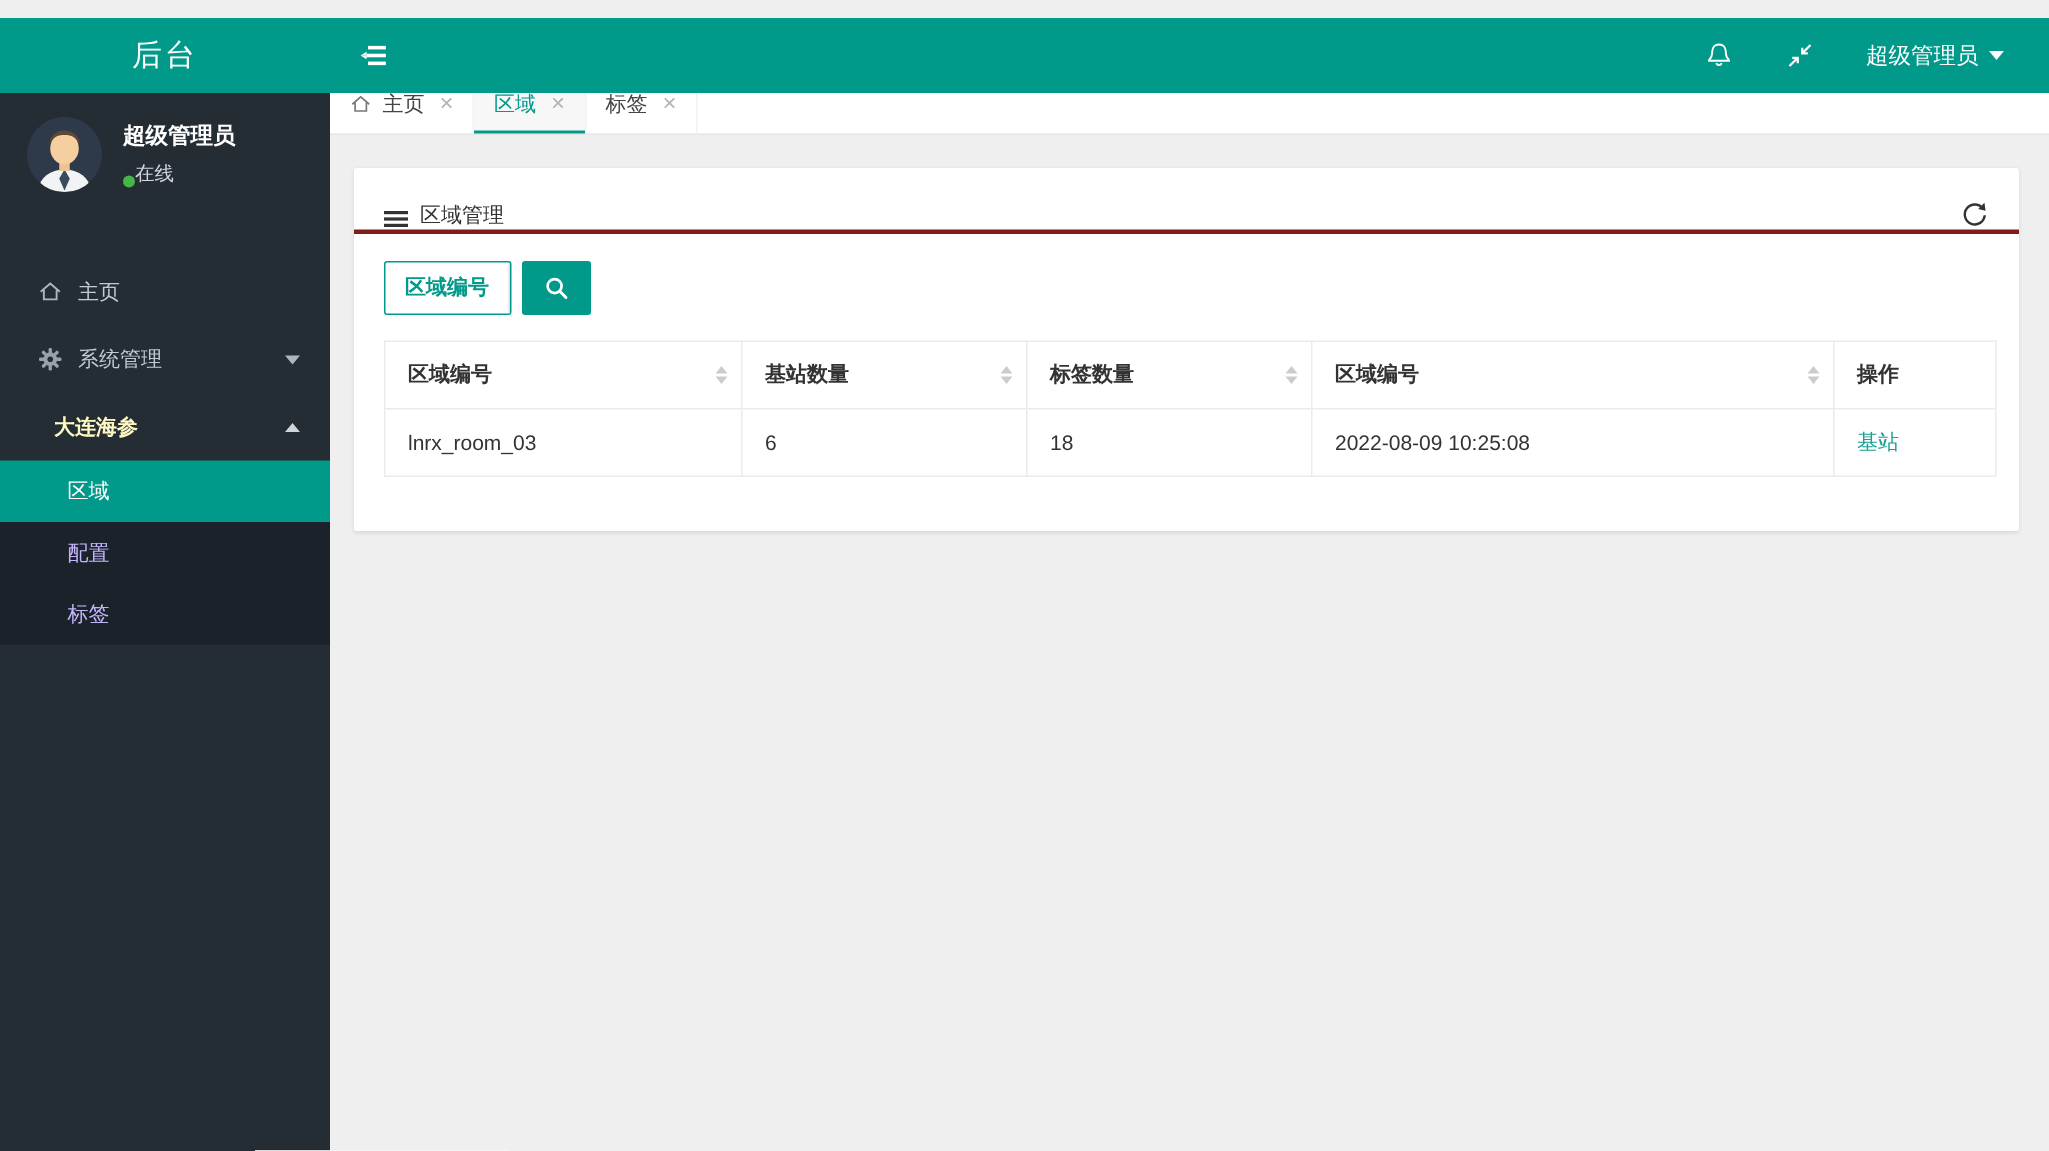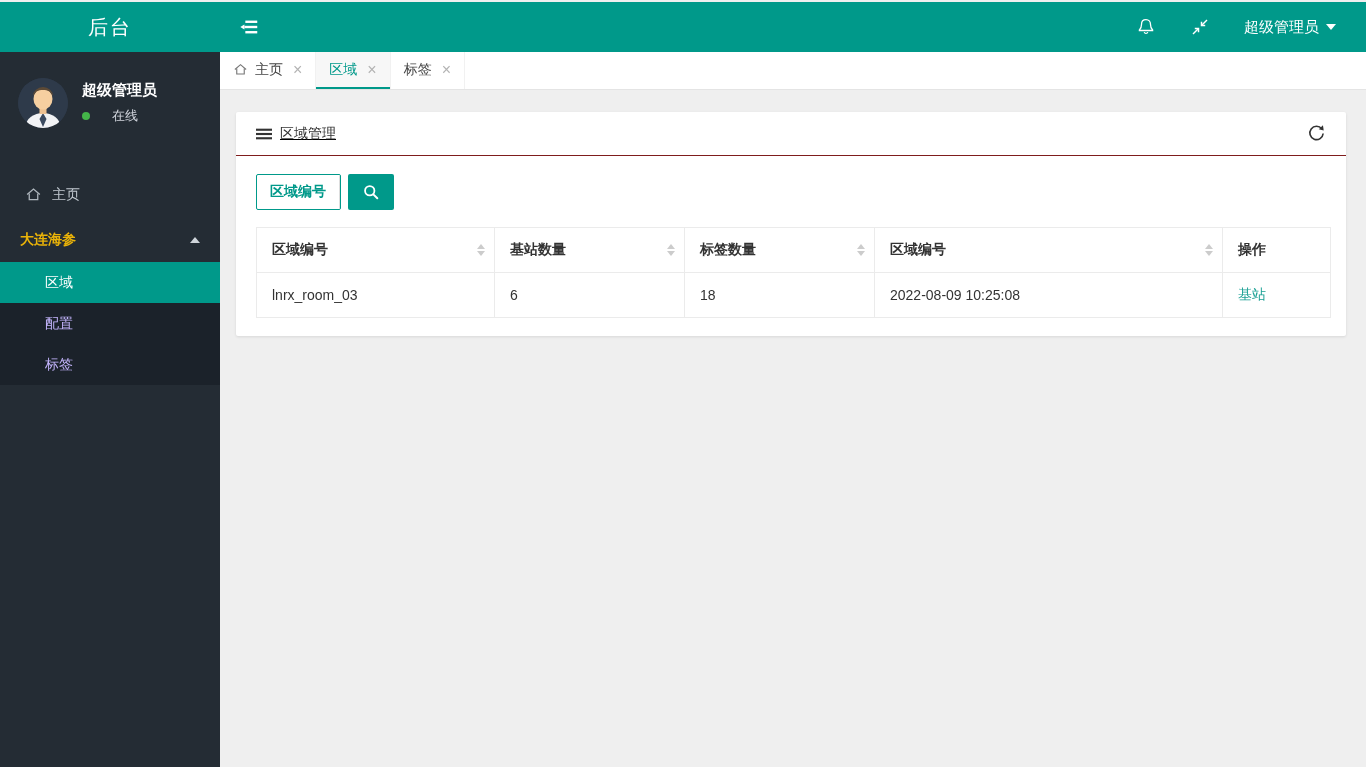--- a/index.html
+++ b/index.html
@@ -1,60 +1,60 @@
 <!DOCTYPE html>
 <html><head>
 <meta charset="utf-8">
 <style>
   * { margin:0; padding:0; box-sizing:border-box; }
   html,body { width:1366px; height:767px; font-family:"Liberation Sans", sans-serif; }
   .app { position:relative; width:1366px; height:767px; overflow:hidden; background:#efefef; }
 
   
-  .topbar { position:absolute; top:2px; left:0; right:0; height:50px; background:#00998a; display:flex; align-items:stretch; z-index:10; }
+  .topbar { position:absolute; top:12px; left:0; right:0; height:50px; background:#00998a; display:flex; align-items:stretch; z-index:10; }
   .logo { width:220px; height:50px; line-height:50px; text-align:center; color:#fff; font-size:20px; letter-spacing:2px; }
   .topbar-left { display:flex; align-items:center; padding-left:18px; }
   .toggle-btn { cursor:pointer; display:flex; align-items:center; }
   .topbar-right { margin-left:auto; display:flex; align-items:center; gap:34px; padding-right:30px; color:#fff; }
   .top-icon { display:flex; align-items:center; cursor:pointer; }
   .user-drop { display:flex; align-items:center; gap:7px; font-size:15px; cursor:pointer; color:#fff; }
   .caret-down-w { width:0; height:0; border-left:5px solid transparent; border-right:5px solid transparent; border-top:6px solid #fff; }
 
   
   .sidebar { position:absolute; top:50px; left:0; bottom:0; width:220px; background:#242c34; }
   .user-panel { display:flex; align-items:center; gap:14px; padding:28px 15px 30px 18px; }
   .avatar { width:50px; height:50px; border-radius:50%; overflow:hidden; background:#2e3a4a; flex:0 0 50px; }
   .u-name { color:#fff; font-size:15px; font-weight:bold; margin-bottom:7px; }
-  .u-status { color:#d2d6de; font-size:13px; display:flex; align-items:center; gap:22px; }
+  .u-status { color:#d2d6de; font-size:13px; display:flex; align-items:flex-end; gap:0; }
   .dot { width:8px; height:8px; border-radius:50%; background:#44b549; display:inline-block; }
   .menu { list-style:none; margin-top:14px; }
   .menu-item { position:relative; height:45px; display:flex; align-items:center; padding-left:25px; gap:10px; color:#c2cad1; font-size:14px; cursor:pointer; }
   .menu-item .m-label { color:inherit; }
-  .menu-item.bold { color:#eab308; font-weight:bold; padding-left:20px;font-family:Liberation Mono, monospace; }
+  .menu-item.bold { color:#fef9c3; font-weight:bold; padding-left:36px;font-family:Liberation Mono, monospace; }
   .caret { position:absolute; right:20px; width:0; height:0; border-left:5px solid transparent; border-right:5px solid transparent; }
   .caret.down { border-top:6px solid #aeb6bd; }
   .caret.up { border-bottom:6px solid #cfd5da; }
   .submenu { list-style:none; background:#1b222a; }
   .submenu-item { height:41px; display:flex; align-items:center; padding-left:45px; color:#c4b5fd; font-size:14px; cursor:pointer; }
   .submenu-item.active { background:#00998a; color:#fff; }
 
   
   .main { position:absolute; top:50px; left:220px; right:0; bottom:0; background:#efefef; }
   .tabbar { height:40px; background:#fff; border-bottom:1px solid #e4e4e4; display:flex; align-items:stretch; }
   .tab { position:relative; display:flex; align-items:center; gap:7px; padding:0 13px; font-size:14px; color:#444; border-right:1px solid #f1f1f1; cursor:pointer; }
   .tab.active { background:#f7f7f7; color:#00998a; }
   .tab.active::after { content:""; position:absolute; left:0; right:0; bottom:0; height:2px; background:#00998a; }
   .tab-close { color:#b3b3b3; font-size:16px; line-height:1; margin-left:3px; cursor:pointer; }
 
   .content { padding:22px 20px 0 16px; }
   .panel { background:#fff; border-radius:2px; box-shadow:0 1px 3px rgba(0,0,0,.10); }
-  .panel-header { height:44px; display:flex; align-items:center; gap:8px; padding:0 20px; border-bottom:1px solid #7f1d1d;text-decoration:underline; }
+  .panel-header { height:44px; display:flex; align-items:flex-end; gap:8px; padding:0 20px; border-bottom:3px solid #7f1d1d; }
   .panel-title { font-size:14px; color:#333; }
   .refresh-btn { margin-left:auto; cursor:pointer; display:flex; align-items:center; }
-  .panel-body { padding:18px 15px 18px 20px; }
+  .panel-body { padding:18px 15px 36px 20px; }
 
   .search-row { display:flex; align-items:center; margin-bottom:17px; }
   .search-group { display:flex; align-items:stretch; height:36px; border:1px solid #00998a; border-radius:2px; background:#fff; overflow:hidden; }
   .search-label { display:flex; align-items:center; padding:0 13px; color:#00998a; font-weight:bold; font-size:14px; border-right:1px solid #ddd; cursor:pointer; }
   .search-input { border:none; outline:none; width:180px; padding:0 11px; font-size:14px; color:#333; font-family:"Liberation Sans", sans-serif; }
   .search-input::placeholder { color:#aaa; }
   .search-btn { width:46px; height:36px; margin-left:7px; background:#00998a; border:none; border-radius:2px; display:flex; align-items:center; justify-content:center; cursor:pointer; }
 
   table.grid { width:100%; border-collapse:collapse; table-layout:fixed; font-size:14px; color:#333; }
   .grid th, .grid td { border:1px solid #ebebeb; padding:0 15px; text-align:left; }
@@ -129,20 +129,38 @@
       </div>
     </div>
 
     <ul class="menu">
       <li class="menu-item">
         <svg width="17" height="17" viewBox="0 0 20 20">
           <path d="M2.5 10 L10 3.5 L17.5 10" fill="none" stroke="#aeb6bd" stroke-width="1.5"></path>
           <path d="M5 8.7 V16 H15 V8.7" fill="none" stroke="#aeb6bd" stroke-width="1.5"></path>
         </svg>
         <span class="m-label">主页</span>
+      </li>
+      <li class="menu-item">
+        <svg width="17" height="17" viewBox="0 0 20 20">
+          <g fill="#9aa2a9">
+            <rect x="8.7" y="1.2" width="2.6" height="4.2" rx="1"></rect>
+            <rect x="8.7" y="1.2" width="2.6" height="4.2" rx="1" transform="rotate(45 10 10)"></rect>
+            <rect x="8.7" y="1.2" width="2.6" height="4.2" rx="1" transform="rotate(90 10 10)"></rect>
+            <rect x="8.7" y="1.2" width="2.6" height="4.2" rx="1" transform="rotate(135 10 10)"></rect>
+            <rect x="8.7" y="1.2" width="2.6" height="4.2" rx="1" transform="rotate(180 10 10)"></rect>
+            <rect x="8.7" y="1.2" width="2.6" height="4.2" rx="1" transform="rotate(225 10 10)"></rect>
+            <rect x="8.7" y="1.2" width="2.6" height="4.2" rx="1" transform="rotate(270 10 10)"></rect>
+            <rect x="8.7" y="1.2" width="2.6" height="4.2" rx="1" transform="rotate(315 10 10)"></rect>
+            <circle cx="10" cy="10" r="5.4"></circle>
+          </g>
+          <circle cx="10" cy="10" r="2.2" fill="#242c34"></circle>
+        </svg>
+        <span class="m-label">系统管理</span>
+        <span class="caret down"></span>
       </li>
       <li class="menu-item bold">
         <span class="m-label">大连海参</span>
         <span class="caret up"></span>
       </li>
     </ul>
     <ul class="submenu">
       <li class="submenu-item active">
         <span>区域</span>
       </li>

